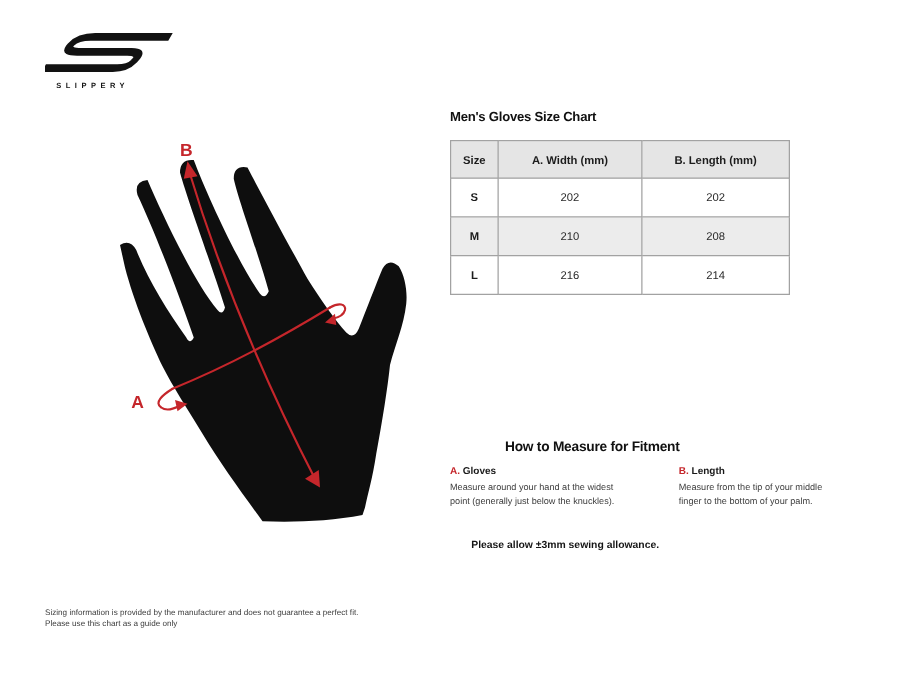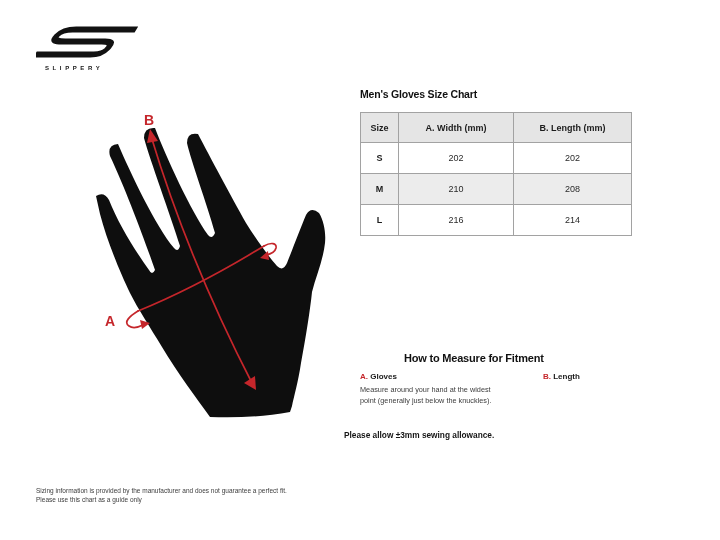--- a/index.html
+++ b/index.html
@@ -49,21 +49,21 @@
   }
   .measure-row { position:absolute; left:360px; top:372px; width:276px; }
   .measure-col { position:absolute; top:0; }
   .measure-col.col-a { left:0; width:142px; }
   .measure-col.col-b { left:141px; width:133px;margin-left:42px; }
   .m-label { font-size:8px; font-weight:bold; color:#191919; }
   .m-label .prefix { color:var(--accent); }
   .m-desc { margin-top:3px; font-size:7.3px; line-height:11px; color:#3d3d3d; }
 
   .sewing-note {
-    position:absolute; left:344px; top:430px;
+    position:absolute; left:377px; top:430px;
     font-size:8.3px; font-weight:bold; color:#151515;
   }
 
   
   .footer {
     position:absolute; left:36px; top:487px;
     font-size:6.5px; line-height:8.5px; color:#3c3c3c;
   }
 </style>
 </head>
@@ -169,20 +169,21 @@
   <div class="measure-col col-a">
     <div class="m-label">
       <span class="prefix">A.</span><span> Gloves</span>
     </div>
     <div class="m-desc">Measure around your hand at the widest point (generally just below the knuckles).</div>
   </div>
   <div class="measure-col col-b">
     <div class="m-label">
       <span class="prefix">B.</span><span> Length</span>
     </div>
+    <div class="m-desc">Measure from the tip of your middle finger to the bottom of your palm.</div>
   </div>
 </div>
 
 <div class="sewing-note">Please allow ±3mm sewing allowance.</div>
 
 <div class="footer">
   <div>Sizing information is provided by the manufacturer and does not guarantee a perfect fit.</div>
   <div>Please use this chart as a guide only</div>
 </div>
 

